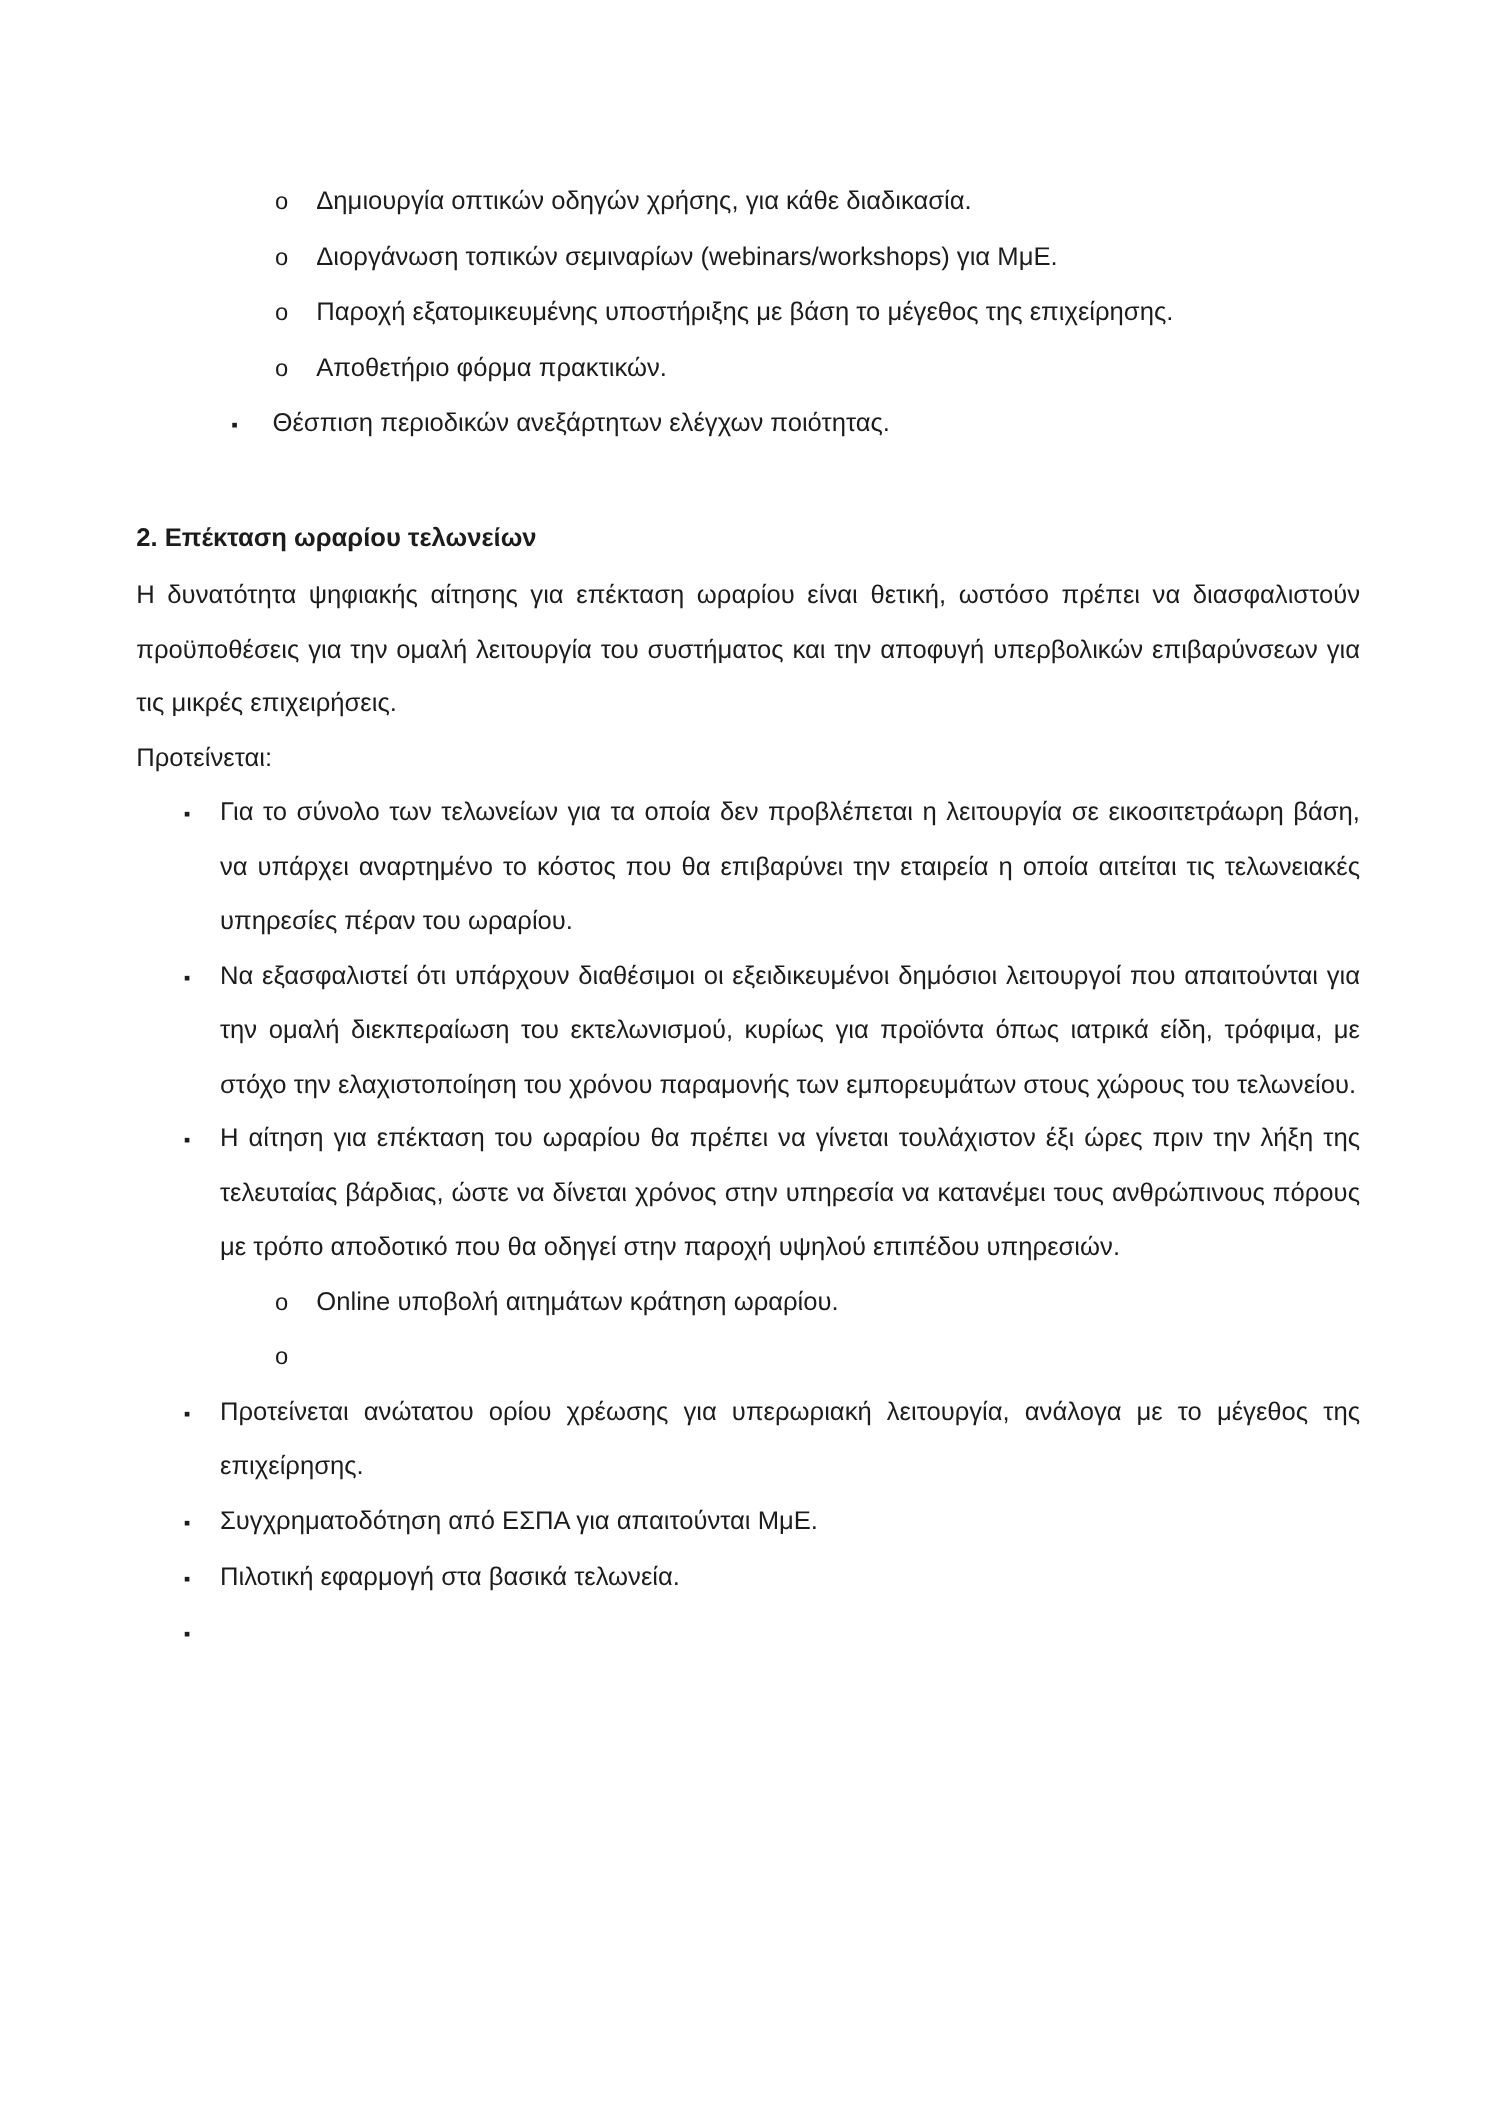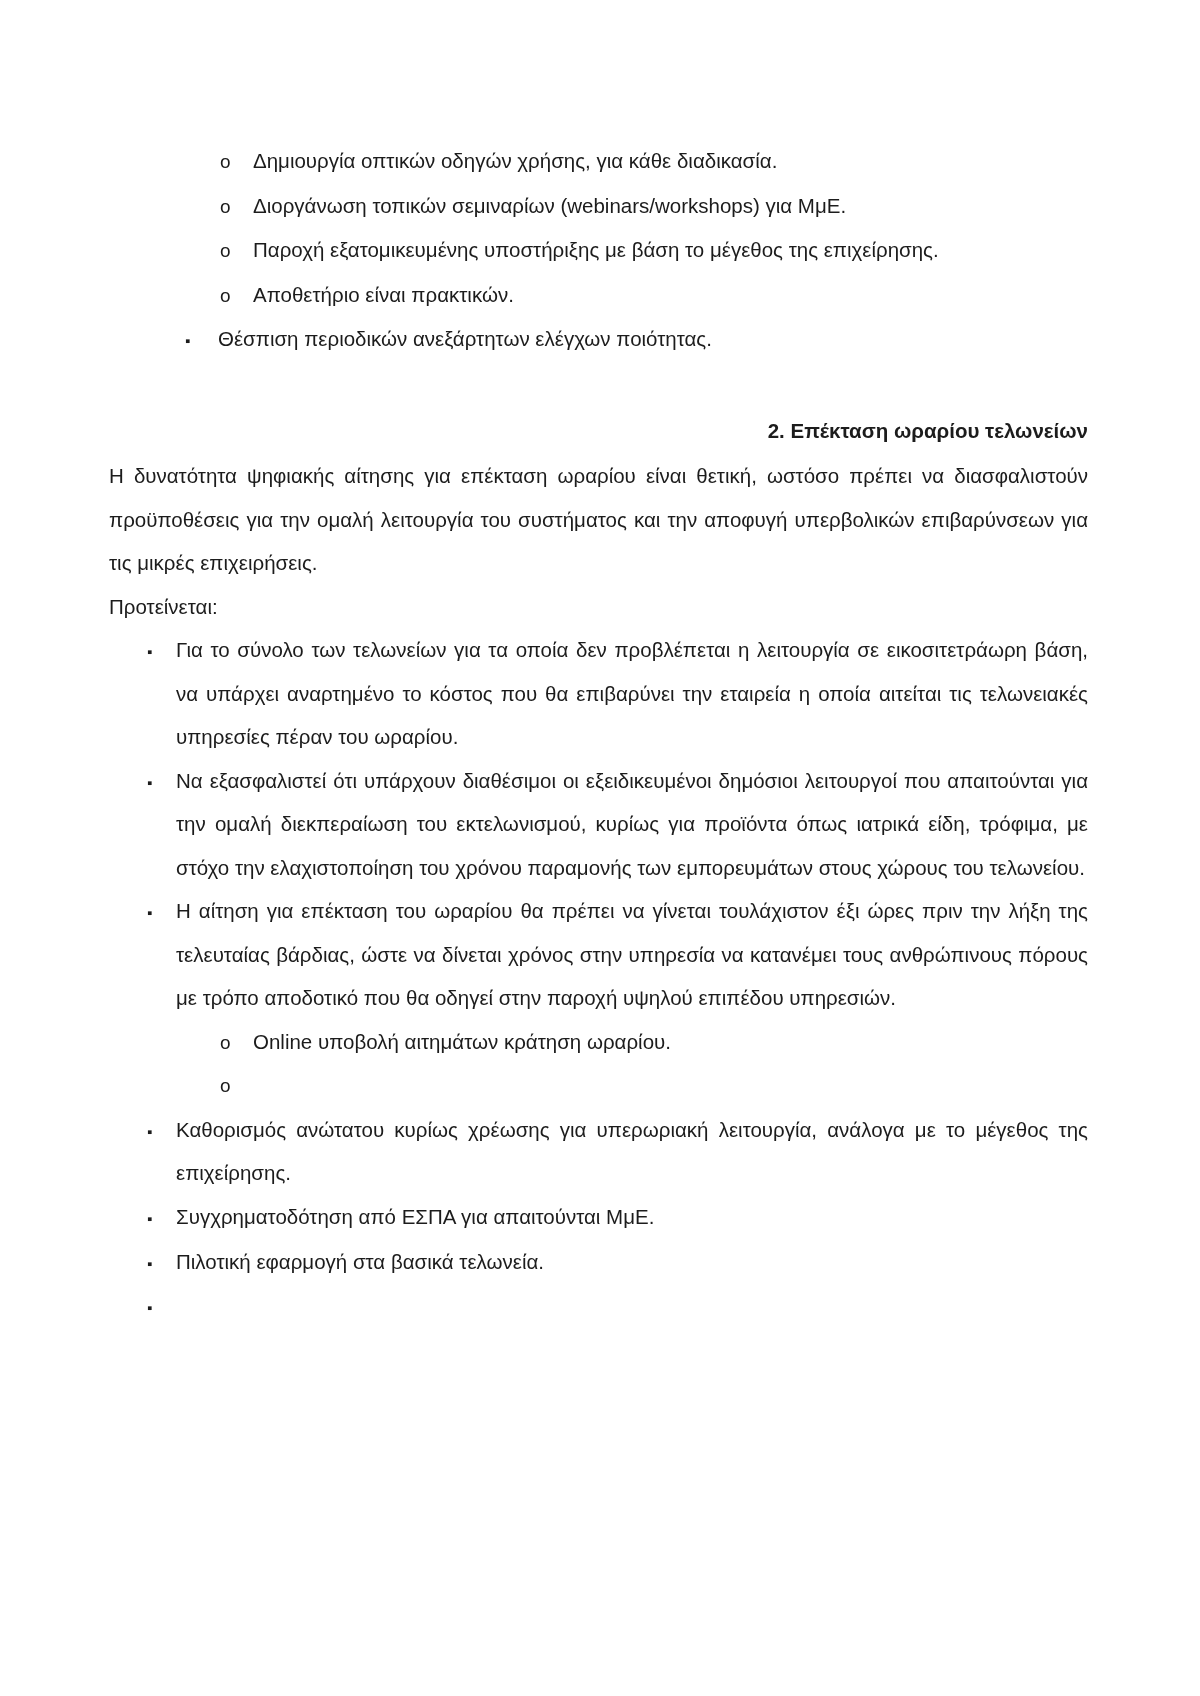--- a/index.html
+++ b/index.html
@@ -42,21 +42,20 @@
   .ind-s1 .marker { width: 33px; }
   
   .ind-s2 { padding-left: 38px; }
   .ind-s2 .marker { width: 29px; }
   .marker-sq { font-size: 15px; }
   .marker-ci { font-size: 19px; }
   .heading {
     font-weight: bold;
     margin-top: 46px;
     margin-bottom: 2px;
-    text-align: right;
   }
 </style>
 </head>
 <body>
 
 <div class="page">
 
   <div>
     <div class="li ind-c">
       <span class="marker marker-ci">o</span>
@@ -65,21 +64,21 @@
     <div class="li ind-c">
       <span class="marker marker-ci">o</span>
       <span class="text">Διοργάνωση τοπικών σεμιναρίων (webinars/workshops) για ΜμΕ.</span>
     </div>
     <div class="li ind-c">
       <span class="marker marker-ci">o</span>
       <span class="text">Παροχή εξατομικευμένης υποστήριξης με βάση το μέγεθος της επιχείρησης.</span>
     </div>
     <div class="li ind-c">
       <span class="marker marker-ci">o</span>
-      <span class="text">Αποθετήριο είναι πρακτικών.</span>
+      <span class="text">Αποθετήριο φόρμα πρακτικών.</span>
     </div>
     <div class="li ind-s1">
       <span class="marker marker-sq">▪</span>
       <span class="text">Θέσπιση περιοδικών ανεξάρτητων ελέγχων ποιότητας.</span>
     </div>
   </div>
 
   <div class="heading">2. Επέκταση ωραρίου τελωνείων</div>
 
   <div class="jtext">Η δυνατότητα ψηφιακής αίτησης για επέκταση ωραρίου είναι θετική, ωστόσο πρέπει να διασφαλιστούν προϋποθέσεις για την ομαλή λειτουργία του συστήματος και την αποφυγή υπερβολικών επιβαρύνσεων για τις μικρές επιχειρήσεις.</div>
@@ -101,21 +100,21 @@
     </div>
     <div class="li ind-c">
       <span class="marker marker-ci">o</span>
       <span class="text">Online υποβολή αιτημάτων κράτηση ωραρίου.</span>
     </div>
     <div class="li ind-c">
       <span class="marker marker-ci">o</span>
     </div>
     <div class="li ind-s2">
       <span class="marker marker-sq">▪</span>
-      <span class="text">Καθορισμός ανώτατου κυρίως χρέωσης για υπερωριακή λειτουργία, ανάλογα με το μέγεθος της επιχείρησης.</span>
+      <span class="text">Προτείνεται ανώτατου ορίου χρέωσης για υπερωριακή λειτουργία, ανάλογα με το μέγεθος της επιχείρησης.</span>
     </div>
     <div class="li ind-s2">
       <span class="marker marker-sq">▪</span>
       <span class="text">Συγχρηματοδότηση από ΕΣΠΑ για απαιτούνται ΜμΕ.</span>
     </div>
     <div class="li ind-s2">
       <span class="marker marker-sq">▪</span>
       <span class="text">Πιλοτική εφαρμογή στα βασικά τελωνεία.</span>
     </div>
     <div class="li ind-s2">

